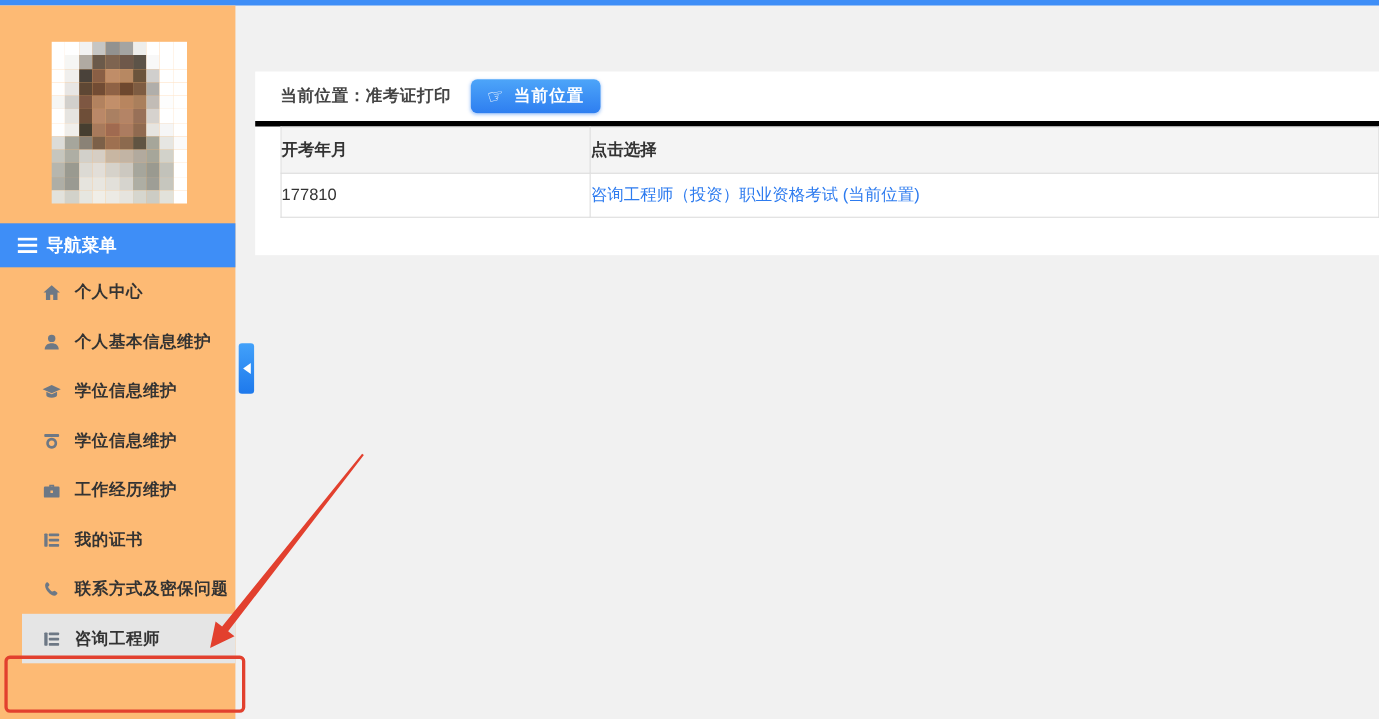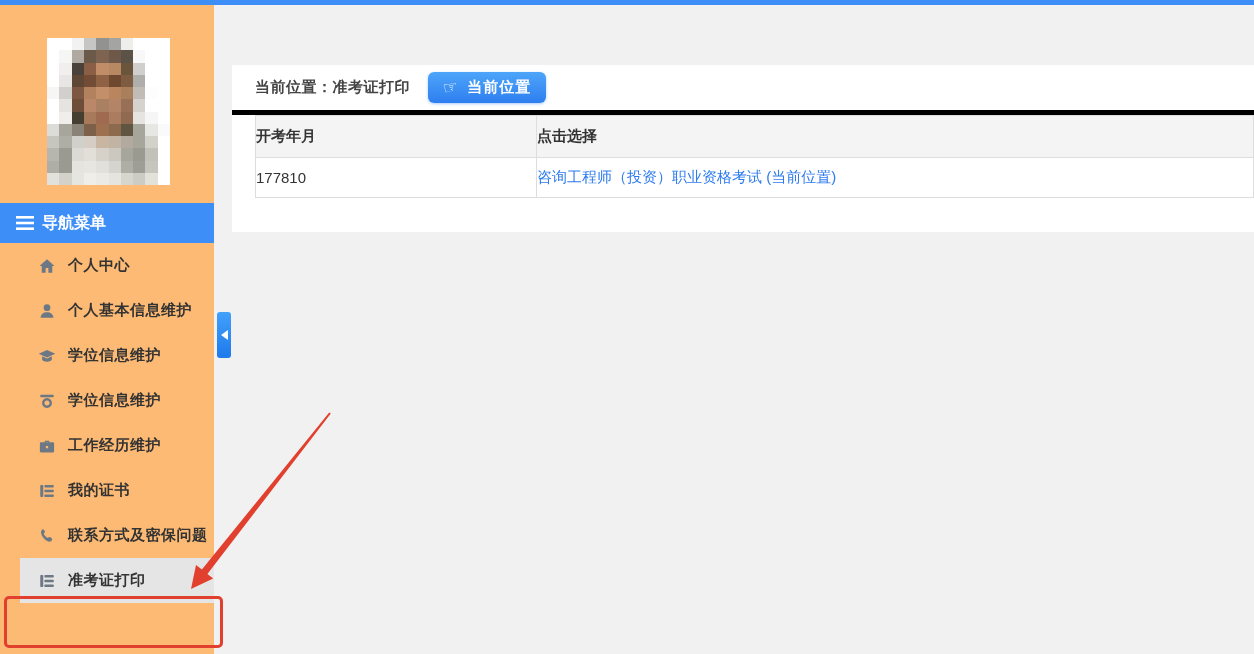--- a/index.html
+++ b/index.html
@@ -305,21 +305,21 @@
 
       <div class="nav-item active">
         <span class="ico">
           <svg width="18" height="18" viewBox="0 0 24 24">
               <rect x="3" y="4" width="4" height="16" rx="1" fill="#6d7885"></rect>
               <rect x="8.5" y="4" width="12.5" height="3.4" rx="1" fill="#6d7885"></rect>
               <rect x="8.5" y="10.3" width="12.5" height="3.4" rx="1" fill="#6d7885"></rect>
               <rect x="8.5" y="16.6" width="12.5" height="3.4" rx="1" fill="#6d7885"></rect>
             </svg>
         </span>
-        <span class="label">准考证打印</span>
+        <span class="label">咨询工程师</span>
       </div>
 
     </div>
   </div>
 
   <div class="collapse-tab">
     <span class="tri"></span>
   </div>
 
 

